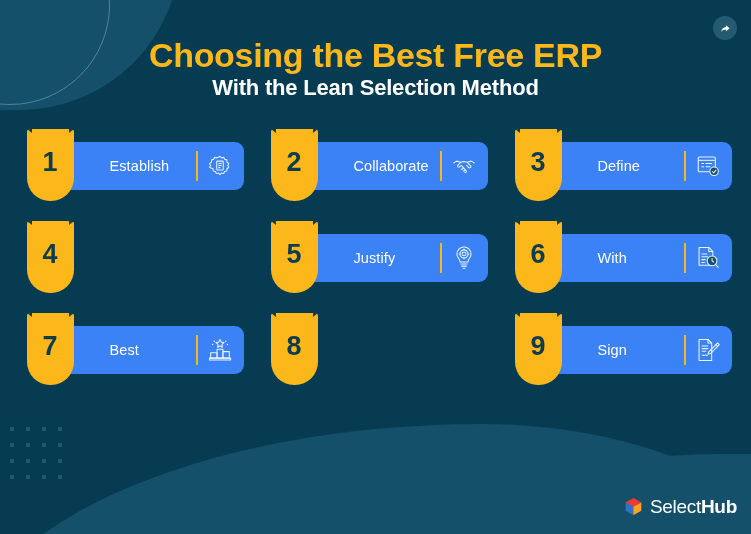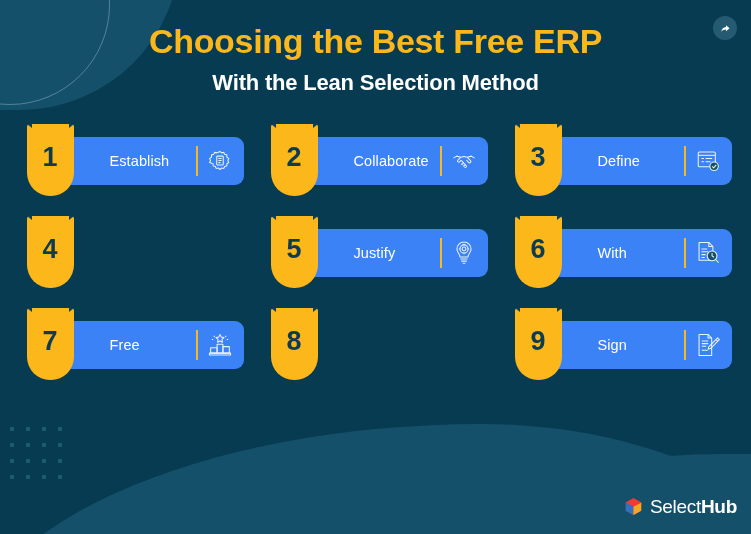--- a/index.html
+++ b/index.html
@@ -65,34 +65,33 @@
   .share-btn {
     position:absolute; right:14px; top:16px;
     width:24px; height:24px; border-radius:50%;
     background:#245b73;
     display:flex; align-items:center; justify-content:center;
     z-index:10; cursor:pointer;
   }
   .share-btn svg { width:13px; height:13px; display:block; }
 
   
-  .header { position:relative; z-index:5; text-align:center; padding-top:22px; }
+  .header { position:relative; z-index:5; text-align:center; padding-top:36px; }
   .title {
     color:#fcb71b;
     font-size:34px;
     font-weight:bold;
     letter-spacing:-0.3px;
     line-height:1.15;
     font-family:"Liberation Sans", sans-serif;
   }
   .subtitle {
     color:#ffffff;
     font-size:22px;
     font-weight:bold;
-    margin-top:9px;
     letter-spacing:-0.2px;
   }
 
   
   .grid {
     position:relative; z-index:5;
     margin:28px auto 0 auto;
     width:711px;
     display:grid;
     grid-template-columns:repeat(3, 224px);
@@ -317,21 +316,21 @@
           </svg>
         </div>
       </div>
       <div class="badge">
         <div class="num">6</div>
       </div>
     </div>
 
     <div class="step">
       <div class="card">
-        <div class="label">Free</div>
+        <div class="label">Best</div>
         <div class="divider"></div>
         <div class="icon-slot">
           <svg viewBox="0 0 32 32" fill="none" stroke="#e9f2f6" stroke-width="1.3" stroke-linejoin="round">
             <path d="M16 3.2l1.5 3.1 3.4.5-2.5 2.4.6 3.4-3-1.6-3 1.6.6-3.4L11 6.8l3.4-.5z"></path>
             <path d="M8.5 4.5l.8 1.6M23.5 4.5l-.8 1.6M6 9l1.7.6M26 9l-1.7.6"></path>
             <path d="M12.4 15h7.2v11h-7.2z"></path>
             <path d="M4.5 19.5h7.9v6.5H4.5z"></path>
             <path d="M19.6 18h7.9v8h-7.9z"></path>
             <path d="M3 26h26v2.4H3z"></path>
           </svg>

